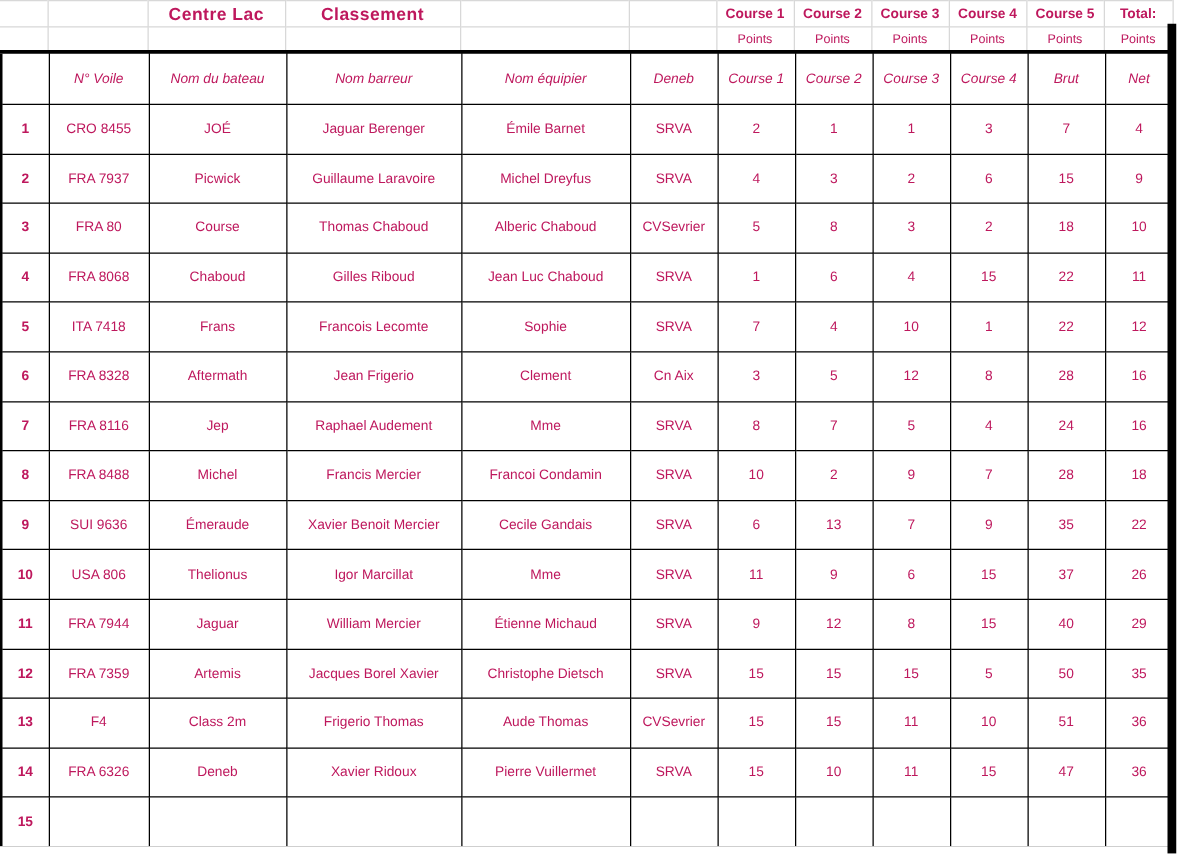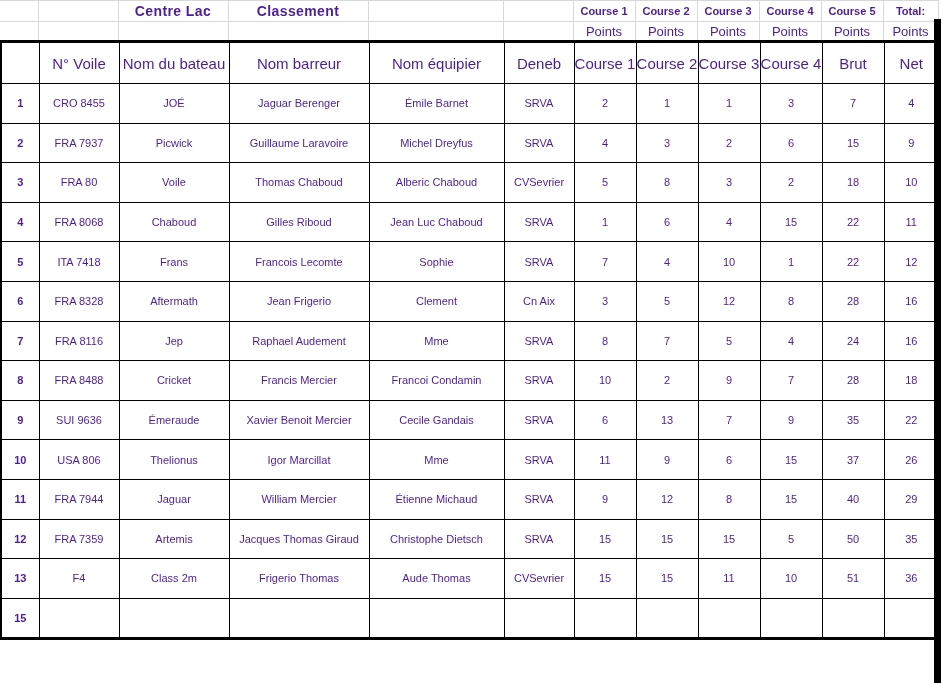--- a/index.html
+++ b/index.html
@@ -1,21 +1,21 @@
 <!DOCTYPE html>
 <html><head>
 <meta charset="utf-8">
 <style>
   html,body{margin:0;padding:0;background:#fff;}
   .sheet{
     position:relative;
     width:943px;height:683px;
     background:#fff;
     font-family:"Liberation Sans", sans-serif;
-    color:#4c1d95;
+    color:#be185d;
     overflow:hidden;
   }
   table{border-collapse:collapse;table-layout:fixed;width:938px;}
   col.c-rank{width:38px}
   col.c-voile{width:80px}
   col.c-bateau{width:110px}
   col.c-barreur{width:140px}
   col.c-equipier{width:135px}
   col.c-club{width:70px}
   col.c-n{width:62px}
@@ -28,36 +28,36 @@
     height:20px;
     text-align:center;vertical-align:middle;
     font-size:11px;
     white-space:nowrap;overflow:hidden;
     padding:0;
   }
   .top-table tr.r1 td{border-bottom:1px solid #d8d8d8;height:20px;}
   .top-table tr.r2 td{height:18px;}
   .top-table td.title{font-weight:bold;font-size:14px;letter-spacing:.4px;}
   .top-table td.course-h{font-weight:bold;font-size:11px;}
-  .top-table td.points{font-size:13px;}
+  .top-table td.points{font-size:10px;}
 
   
   .main-table{
     border:2px solid #000;
     border-top:3px solid #000;
     border-bottom:3px solid #000;
   }
   .main-table th,.main-table td{
     border:1px solid #000;
     text-align:center;vertical-align:middle;
     font-size:11px;font-weight:normal;
     padding:0;
     white-space:nowrap;overflow:hidden;
   }
-  .main-table thead th{height:40px;font-size:15px;}
+  .main-table thead th{height:40px;font-size:11px;font-style:italic;}
   .main-table tbody td{height:38.6px;}
   .main-table td.rank{font-weight:bold;}
 
   
   .right-strip{
     position:absolute;
     top:19px;left:934px;
     width:7px;height:664px;
     background:#000;
   }
@@ -176,21 +176,21 @@
       <td>4</td>
       <td>3</td>
       <td>2</td>
       <td>6</td>
       <td>15</td>
       <td>9</td>
     </tr>
         <tr>
       <td class="rank">3</td>
       <td>FRA 80</td>
-      <td>Voile</td>
+      <td>Course</td>
       <td>Thomas Chaboud</td>
       <td>Alberic Chaboud</td>
       <td>CVSevrier</td>
       <td>5</td>
       <td>8</td>
       <td>3</td>
       <td>2</td>
       <td>18</td>
       <td>10</td>
     </tr>
@@ -246,21 +246,21 @@
       <td>8</td>
       <td>7</td>
       <td>5</td>
       <td>4</td>
       <td>24</td>
       <td>16</td>
     </tr>
         <tr>
       <td class="rank">8</td>
       <td>FRA 8488</td>
-      <td>Cricket</td>
+      <td>Michel</td>
       <td>Francis Mercier</td>
       <td>Francoi Condamin</td>
       <td>SRVA</td>
       <td>10</td>
       <td>2</td>
       <td>9</td>
       <td>7</td>
       <td>28</td>
       <td>18</td>
     </tr>
@@ -303,21 +303,21 @@
       <td>12</td>
       <td>8</td>
       <td>15</td>
       <td>40</td>
       <td>29</td>
     </tr>
         <tr>
       <td class="rank">12</td>
       <td>FRA 7359</td>
       <td>Artemis</td>
-      <td>Jacques Thomas Giraud</td>
+      <td>Jacques Borel Xavier</td>
       <td>Christophe Dietsch</td>
       <td>SRVA</td>
       <td>15</td>
       <td>15</td>
       <td>15</td>
       <td>5</td>
       <td>50</td>
       <td>35</td>
     </tr>
         <tr>
@@ -328,20 +328,34 @@
       <td>Aude Thomas</td>
       <td>CVSevrier</td>
       <td>15</td>
       <td>15</td>
       <td>11</td>
       <td>10</td>
       <td>51</td>
       <td>36</td>
     </tr>
         <tr>
+      <td class="rank">14</td>
+      <td>FRA 6326</td>
+      <td>Deneb</td>
+      <td>Xavier Ridoux</td>
+      <td>Pierre Vuillermet</td>
+      <td>SRVA</td>
+      <td>15</td>
+      <td>10</td>
+      <td>11</td>
+      <td>15</td>
+      <td>47</td>
+      <td>36</td>
+    </tr>
+        <tr>
       <td class="rank">15</td>
       <td></td>
       <td></td>
       <td></td>
       <td></td>
       <td></td>
       <td></td>
       <td></td>
       <td></td>
       <td></td>

